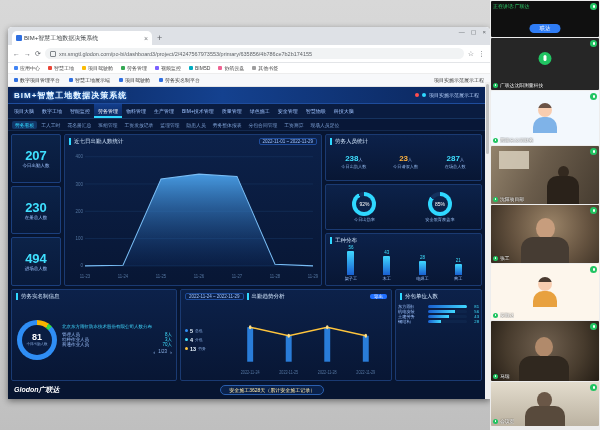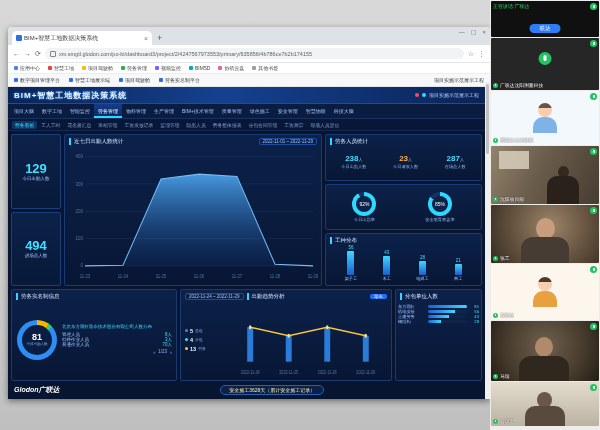--- a/index.html
+++ b/index.html
@@ -264,22 +264,26 @@
           <span class="subnav-item">隐患人员</span>
           <span class="subnav-item">劳务整体报表</span>
           <span class="subnav-item">分包合同管理</span>
           <span class="subnav-item">工资测算</span>
           <span class="subnav-item">现场人员定位</span>
         </div>
 
       <div class="dash-body">
         <div class="col-left" id="left-stats">
             <div class="stat-card">
-              <div class="stat-value">129</div>
+              <div class="stat-value">207</div>
               <div class="stat-label">今日出勤人数</div>
+            </div>
+            <div class="stat-card">
+              <div class="stat-value">230</div>
+              <div class="stat-label">在册总人数</div>
             </div>
             <div class="stat-card">
               <div class="stat-value">494</div>
               <div class="stat-label">进场总人数</div>
             </div>
           </div>
         <div class="col-mid panel">
           <div class="panel-head">
             <span class="panel-title">近七日出勤人数统计</span>
             <span class="date-chip ml">2022-11-01 ~ 2022-11-29</span>

